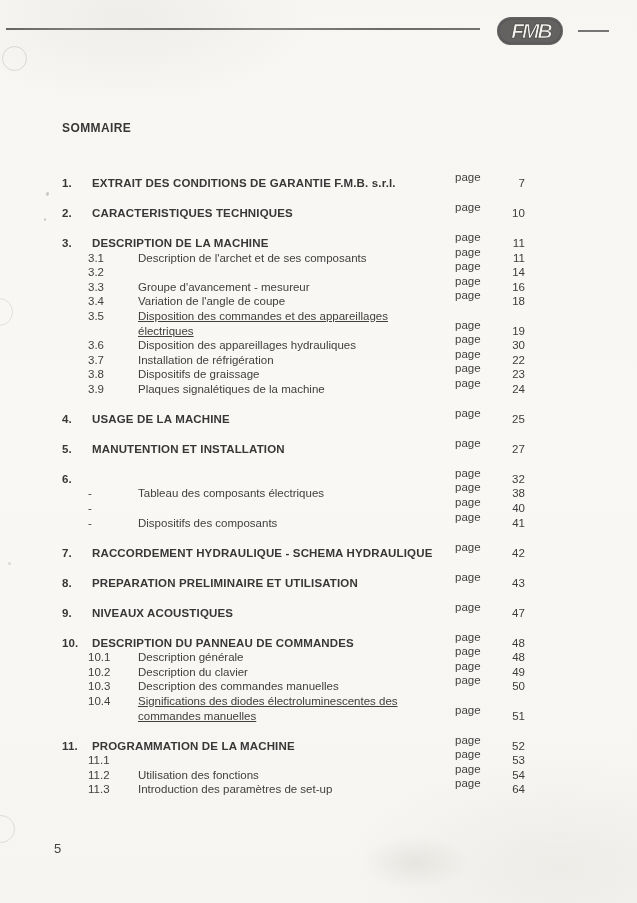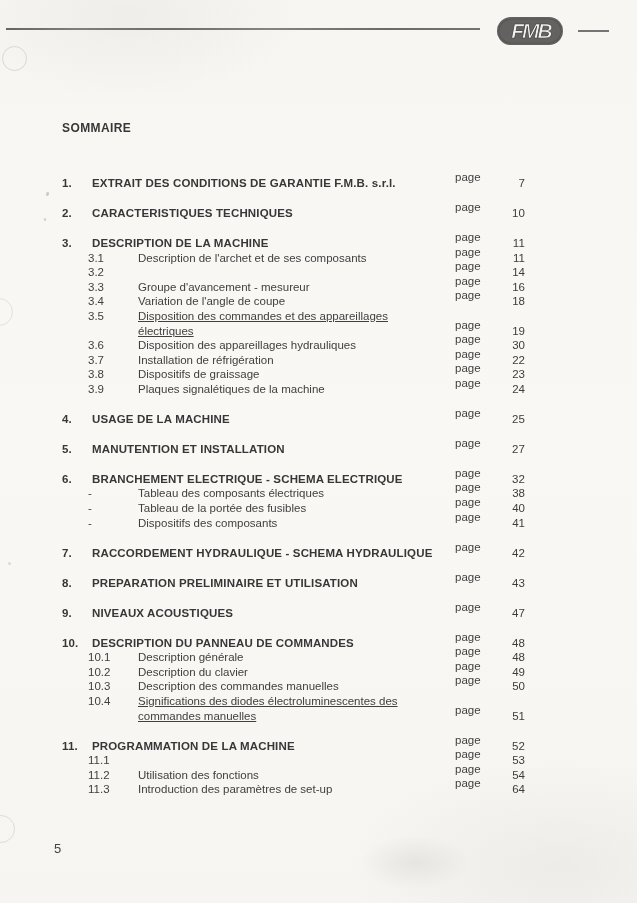--- a/index.html
+++ b/index.html
@@ -178,33 +178,31 @@
     <span class="toc-pagenum">25</span>
   </div>
       <div class="toc-row main">
     <span class="toc-num">5.</span>
     <span class="toc-label">MANUTENTION ET INSTALLATION</span>
     <span class="toc-pageword">page</span>
     <span class="toc-pagenum">27</span>
   </div>
       <div class="toc-row main">
     <span class="toc-num">6.</span>
-    <span class="toc-label">BRANCHEMENT ELECTRIQUE - SCHEMA ELECTRIQUE</span>
     <span class="toc-pageword">page</span>
     <span class="toc-pagenum">32</span>
   </div>
       <div class="toc-row sub">
     <span class="toc-num">-</span>
     <span class="toc-label">Tableau des composants électriques</span>
     <span class="toc-pageword">page</span>
     <span class="toc-pagenum">38</span>
   </div>
       <div class="toc-row sub">
     <span class="toc-num">-</span>
-    <span class="toc-label">Tableau de la portée des fusibles</span>
     <span class="toc-pageword">page</span>
     <span class="toc-pagenum">40</span>
   </div>
       <div class="toc-row sub">
     <span class="toc-num">-</span>
     <span class="toc-label">Dispositifs des composants</span>
     <span class="toc-pageword">page</span>
     <span class="toc-pagenum">41</span>
   </div>
       <div class="toc-row main">

